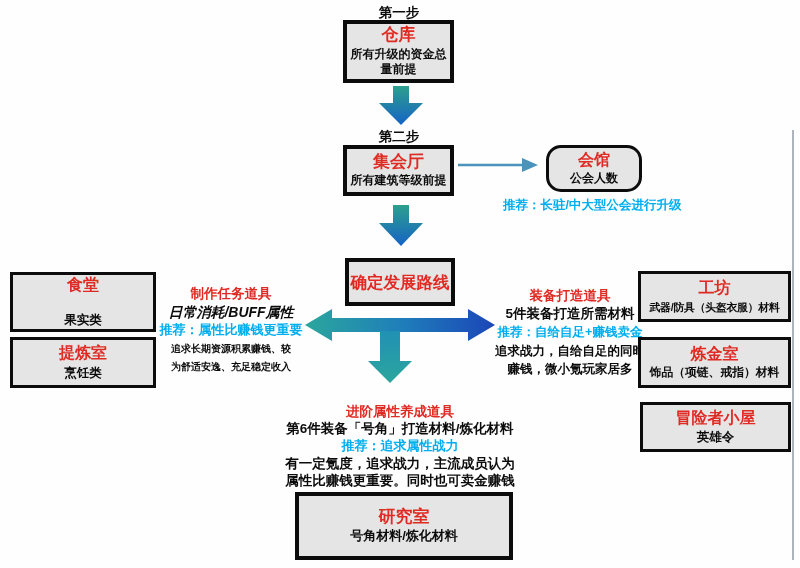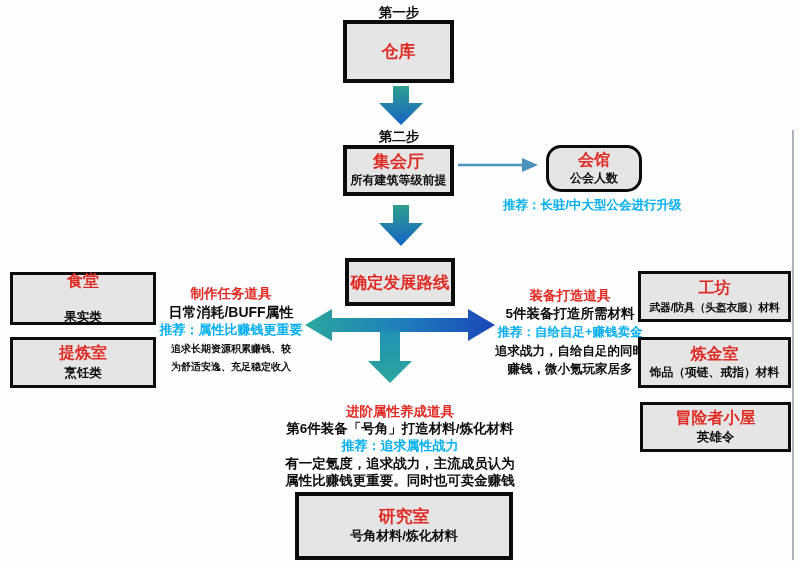--- a/index.html
+++ b/index.html
@@ -24,21 +24,21 @@
   #box-warehouse{left:343px;top:20px;width:111px;height:63px;border-width:4px;}
   #box-warehouse .ttl{font-size:17px;}
   #box-warehouse .sub{font-size:12px;}
   #box-assembly{left:343px;top:145px;width:111px;height:51px;border-width:4px;}
   #box-assembly .ttl{font-size:17px;}
   #box-assembly .sub{font-size:12px;white-space:nowrap;}
   #box-guild{left:546px;top:145px;width:96px;height:47px;border-width:3px;border-radius:15px;}
   #box-guild .sub{font-size:12px;}
   #box-route{left:345px;top:258px;width:110px;height:48px;border-width:4px;}
   #box-route .ttl{font-size:16.5px;white-space:nowrap;}
-  #box-canteen{left:10px;top:272px;width:146px;height:53px;gap:16px;}
+  #box-canteen{left:10px;top:272px;width:146px;height:60px;gap:16px;}
   #box-refinery{left:10px;top:337px;width:146px;height:51px;}
   #box-workshop{left:638px;top:271px;width:153px;height:51px;}
   #box-workshop .sub{font-size:10.8px;white-space:nowrap;letter-spacing:-0.2px;}
   #box-alchemy{left:638px;top:337px;width:153px;height:51px;}
   #box-alchemy .sub{font-size:11.8px;white-space:nowrap;}
   #box-adventurer{left:640px;top:402px;width:151px;height:50px;}
   #box-research{left:295px;top:492px;width:218px;height:68px;border-width:4px;}
   #box-research .ttl{font-size:17px;}
   #box-research .sub{font-size:13px;}
 
@@ -54,21 +54,21 @@
   #arrow-guild{left:456px;top:155px;}
   #arrow-branch{left:300px;top:300px;}
 
   
   .note{position:absolute;text-align:center;line-height:18.2px;}
   .note span{display:block;white-space:nowrap;}
   .n-red{color:var(--red);font-size:13.5px;}
   .n-blk{color:var(--ink);font-size:13.5px;}
   .n-cyan{color:var(--cyan);font-size:13px;}
   #note-left{left:150px;top:285px;width:162px;}
-  #note-left .n-blk1{font-size:14px;}
+  #note-left .n-blk1{font-size:14px;font-style:italic;}
   #note-left .n-desc{font-size:10px;}
   #note-right{left:494px;top:287px;width:152px;}
   #note-right .n-blk1{font-size:13.5px;}
   #note-right .n-cyan{font-size:12.5px;}
   #note-right .n-desc{font-size:12.5px;}
   #note-bottom{left:266px;top:403px;width:268px;line-height:17.2px;}
   #note-bottom .n-blk1{font-size:13.5px;}
   #note-bottom .n-desc{font-size:13.5px;}
   #note-guild{left:503px;top:198px;width:220px;text-align:left;line-height:15px;}
   #note-guild span{font-size:12.5px;}
@@ -79,20 +79,21 @@
 </head>
 <body>
 
 <div class="canvas">
 
   <div class="step-label" id="step1">第一步</div>
   <div class="step-label" id="step2">第二步</div>
 
   <div class="fbox" id="box-warehouse">
     <div class="ttl">仓库</div>
+    <div class="sub">所有升级的资金总量前提</div>
   </div>
 
   <div class="arr" id="arrow-step1">
     <svg width="48" height="40" viewBox="0 0 48 40">
       <defs>
         <linearGradient id="gv1" x1="0" y1="0" x2="0" y2="1">
           <stop offset="0" stop-color="#2E9F8D"></stop>
             <stop offset="1" stop-color="#1563C5"></stop>
         </linearGradient>
       </defs>

